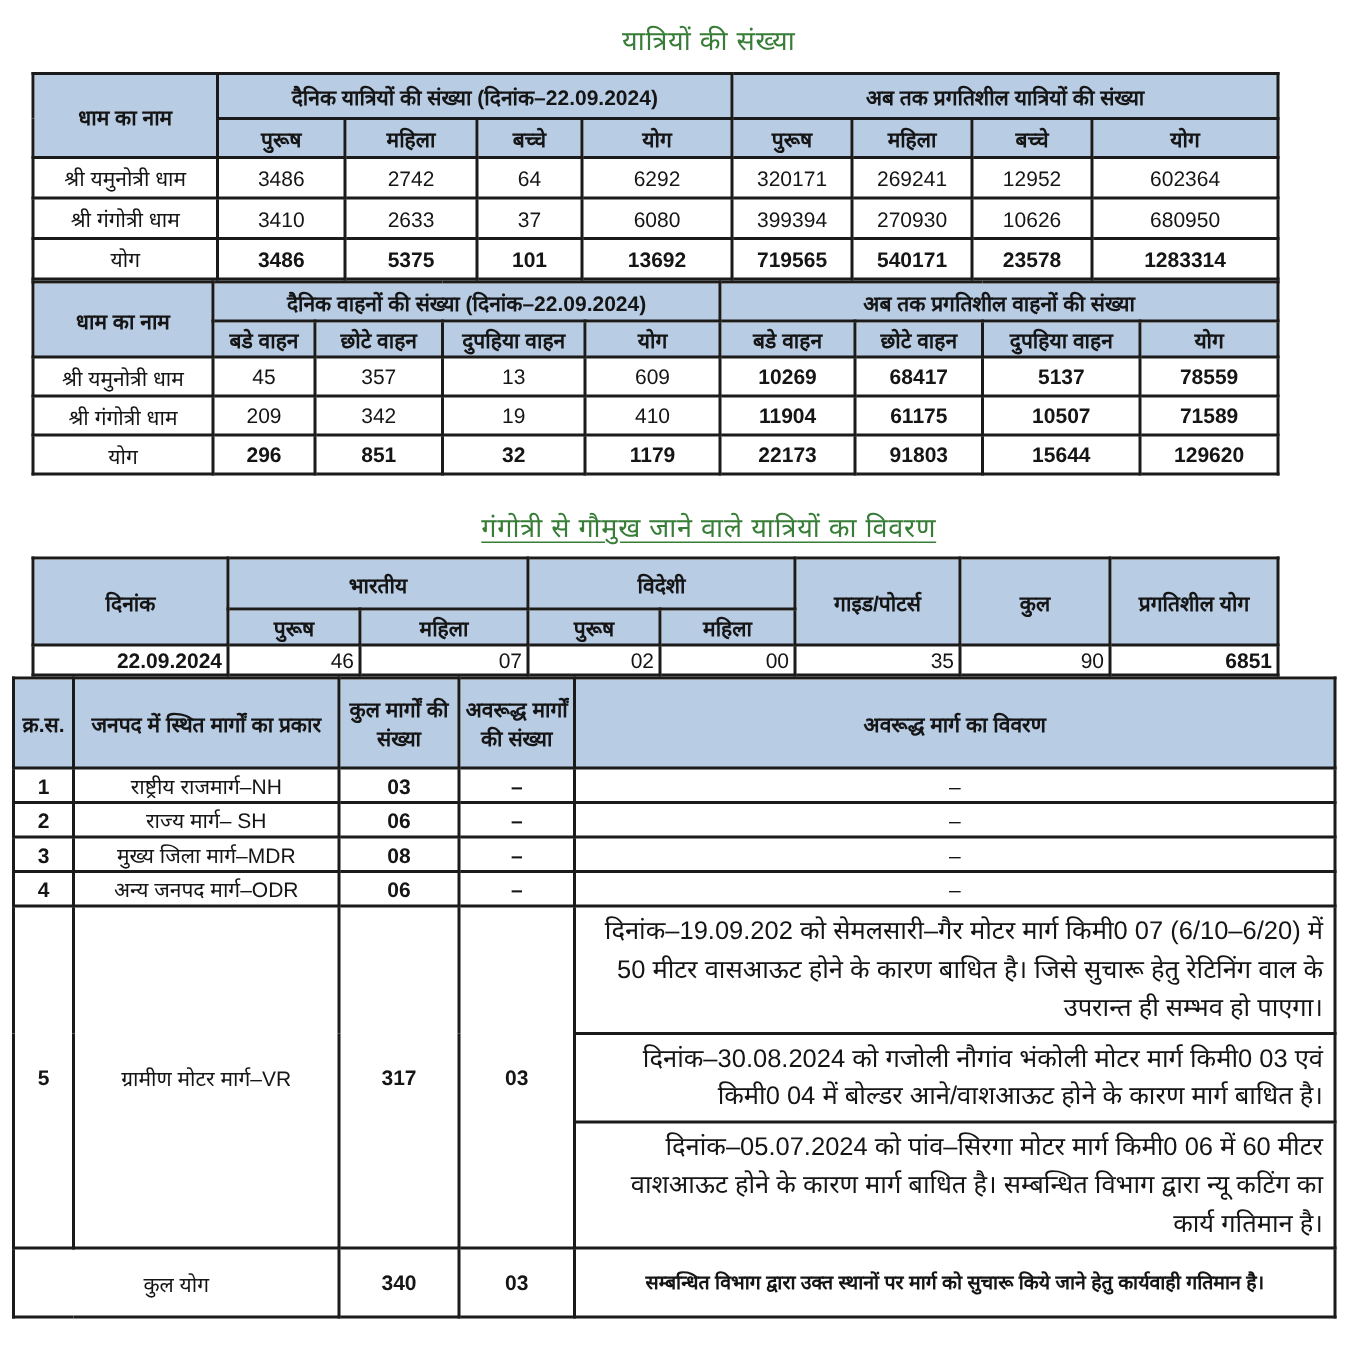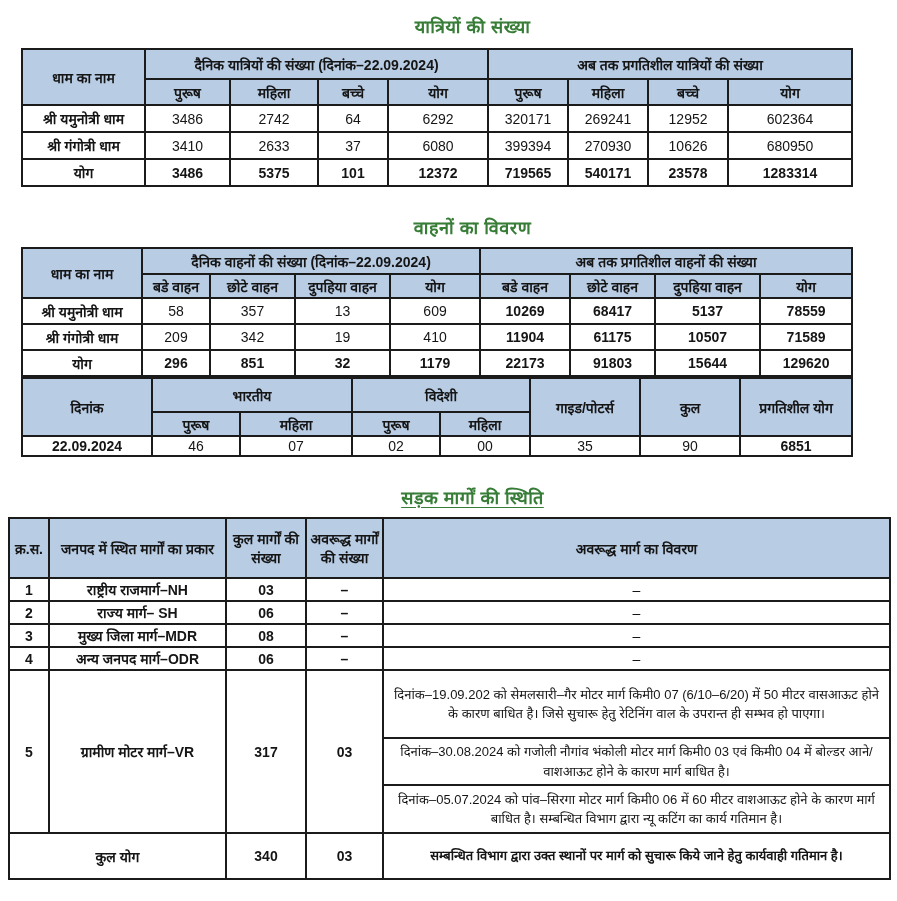--- a/index.html
+++ b/index.html
@@ -7,21 +7,21 @@
   body {
     width: 897px; height: 901px;
     font-family: "Liberation Sans", "DejaVu Sans", sans-serif;
     color: #151515;
     overflow: hidden;
   }
   .page { padding-top: 8px; }
   .title {
     text-align: center;
     color: #377d37;
-    font-weight: bold;
+    font-weight: normal;
     font-size: 18px;
     letter-spacing: 0.5px;
     padding-left: 48px;
   }
   .title.u { text-decoration: underline; text-underline-offset: 3px; }
   .t1-title { margin: 6px 0 10px 0; }
   .t2-title { margin: 28px 0 8px 0; }
   .t3-title { margin: 22px 0 8px 0; }
   .t4-title { margin: 28px 0 8px 0; }
 
@@ -34,37 +34,37 @@
     padding: 1px 3px;
     overflow: hidden;
   }
   .hdr { background: #b8cce4; font-weight: bold; font-size: 14px; }
   .tbl-std { width: 830px; margin-left: 21px; }
   .tbl-roads { width: 881px; margin-left: 8px; }
   .b { font-weight: bold; }
   .grp-row th { height: 30px; }
   .sub-row th { height: 26px; }
   .data-row td { height: 27px; }
-  .dham { font-weight: bold; }
+  .dham { font-weight: normal; }
   .desc {
-    text-align: center;
-    font-size: 13px;
+    text-align: right;
+    font-size: 17px;
     line-height: 1.5;
     padding: 3px 7px;
     font-weight: normal;
   }
   .roads-hdr th { height: 60px; }
   .roads-row td { height: 22px; }
   .roads-desc-1 { height: 68px; }
   .roads-desc-2 { height: 46px; }
   .roads-desc-3 { height: 48px; }
   .roads-total td { height: 46px; }
   .t3-grp th { height: 34px; }
   .t3-sub th { height: 24px; }
-  .t3-data td { height: 16px; }
+  .t3-data td { height: 16px; text-align: right; }
 </style>
 </head>
 <body>
 
 <div class="page">
 
   <div class="title t1-title">यात्रियों की संख्या</div>
   <table class="tbl-std">
     <colgroup>
       <col style="width:123px">
@@ -115,30 +115,29 @@
         <td>399394</td>
         <td>270930</td>
         <td>10626</td>
         <td>680950</td>
       </tr>
       <tr class="data-row">
         <td class="dham">योग</td>
         <td class="b">3486</td>
         <td class="b">5375</td>
         <td class="b">101</td>
-        <td class="b">12372</td>
+        <td class="b">13692</td>
         <td class="b">719565</td>
         <td class="b">540171</td>
         <td class="b">23578</td>
         <td class="b">1283314</td>
       </tr>
     </tbody>
   </table>
 
-  <div class="title t2-title">वाहनों का विवरण</div>
   <table class="tbl-std">
     <colgroup>
       <col style="width:120px">
         <col style="width:68px">
         <col style="width:85px">
         <col style="width:95px">
         <col style="width:90px">
       <col style="width:90px">
         <col style="width:85px">
         <col style="width:105px">
@@ -157,21 +156,21 @@
         <th class="hdr">योग</th>
         <th class="hdr">बडे वाहन</th>
         <th class="hdr">छोटे वाहन</th>
         <th class="hdr">दुपहिया वाहन</th>
         <th class="hdr">योग</th>
       </tr>
     </thead>
     <tbody>
       <tr style="height:26px">
         <td class="dham">श्री यमुनोत्री धाम</td>
-        <td>58</td>
+        <td>45</td>
         <td>357</td>
         <td>13</td>
         <td>609</td>
         <td class="b">10269</td>
         <td class="b">68417</td>
         <td class="b">5137</td>
         <td class="b">78559</td>
       </tr>
       <tr style="height:26px">
         <td class="dham">श्री गंगोत्री धाम</td>
@@ -191,20 +190,21 @@
         <td class="b">32</td>
         <td class="b">1179</td>
         <td class="b">22173</td>
         <td class="b">91803</td>
         <td class="b">15644</td>
         <td class="b">129620</td>
       </tr>
     </tbody>
   </table>
 
+  <div class="title t3-title u">गंगोत्री से गौमुख जाने वाले यात्रियों का विवरण</div>
   <table class="tbl-std">
     <colgroup>
       <col style="width:130px">
         <col style="width:88px">
         <col style="width:112px">
         <col style="width:88px">
       <col style="width:90px">
         <col style="width:110px">
         <col style="width:100px">
         <col style="width:112px">
@@ -232,21 +232,20 @@
         <td>07</td>
         <td>02</td>
         <td>00</td>
         <td>35</td>
         <td>90</td>
         <td class="b">6851</td>
       </tr>
     </tbody>
   </table>
 
-  <div class="title t4-title u">सड़क मार्गों की स्थिति</div>
   <table class="tbl-roads">
     <colgroup>
       <col style="width:40px">
         <col style="width:177px">
         <col style="width:80px">
         <col style="width:77px">
         <col style="width:507px">
     </colgroup>
     <thead>
       <tr class="roads-hdr">

